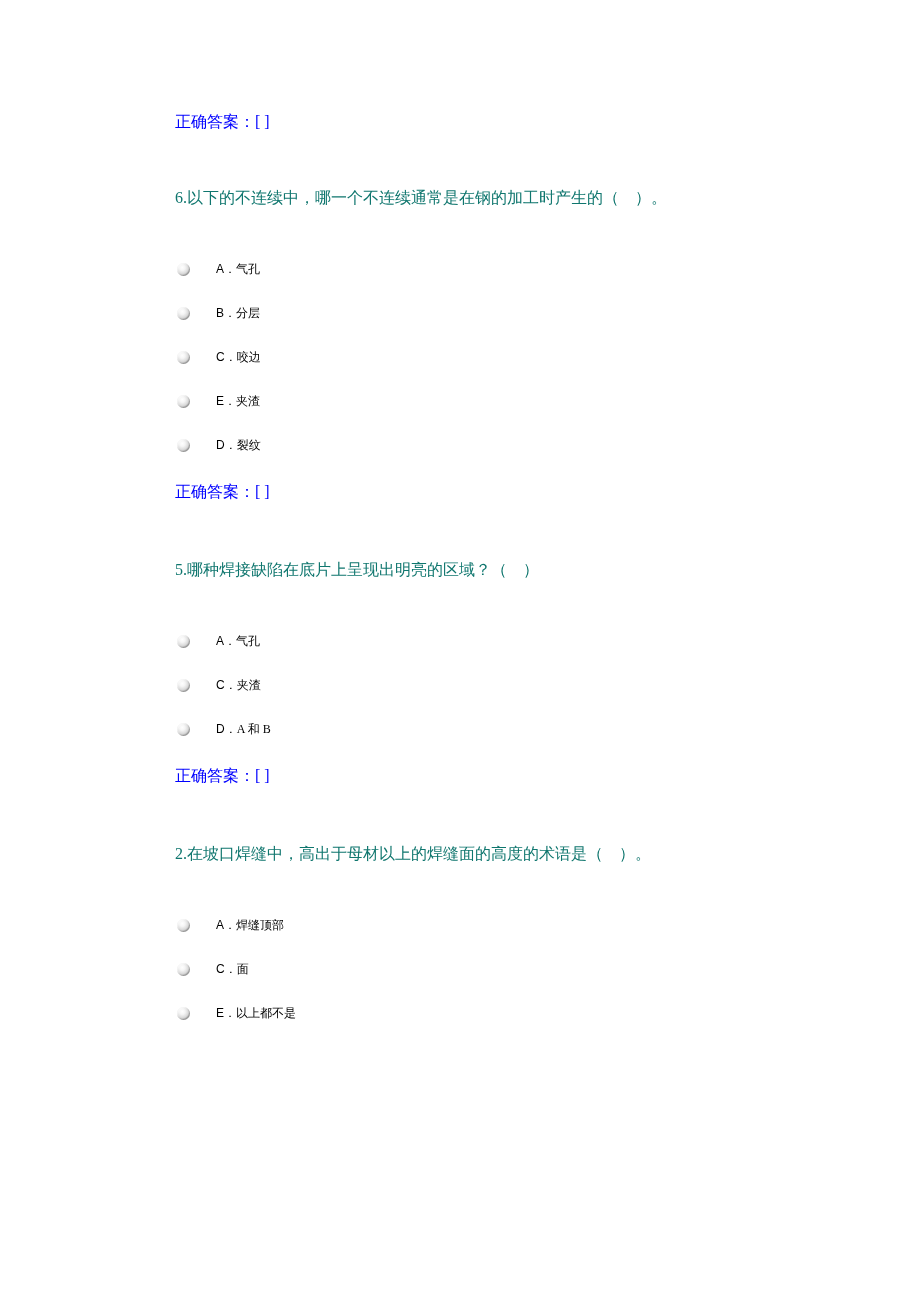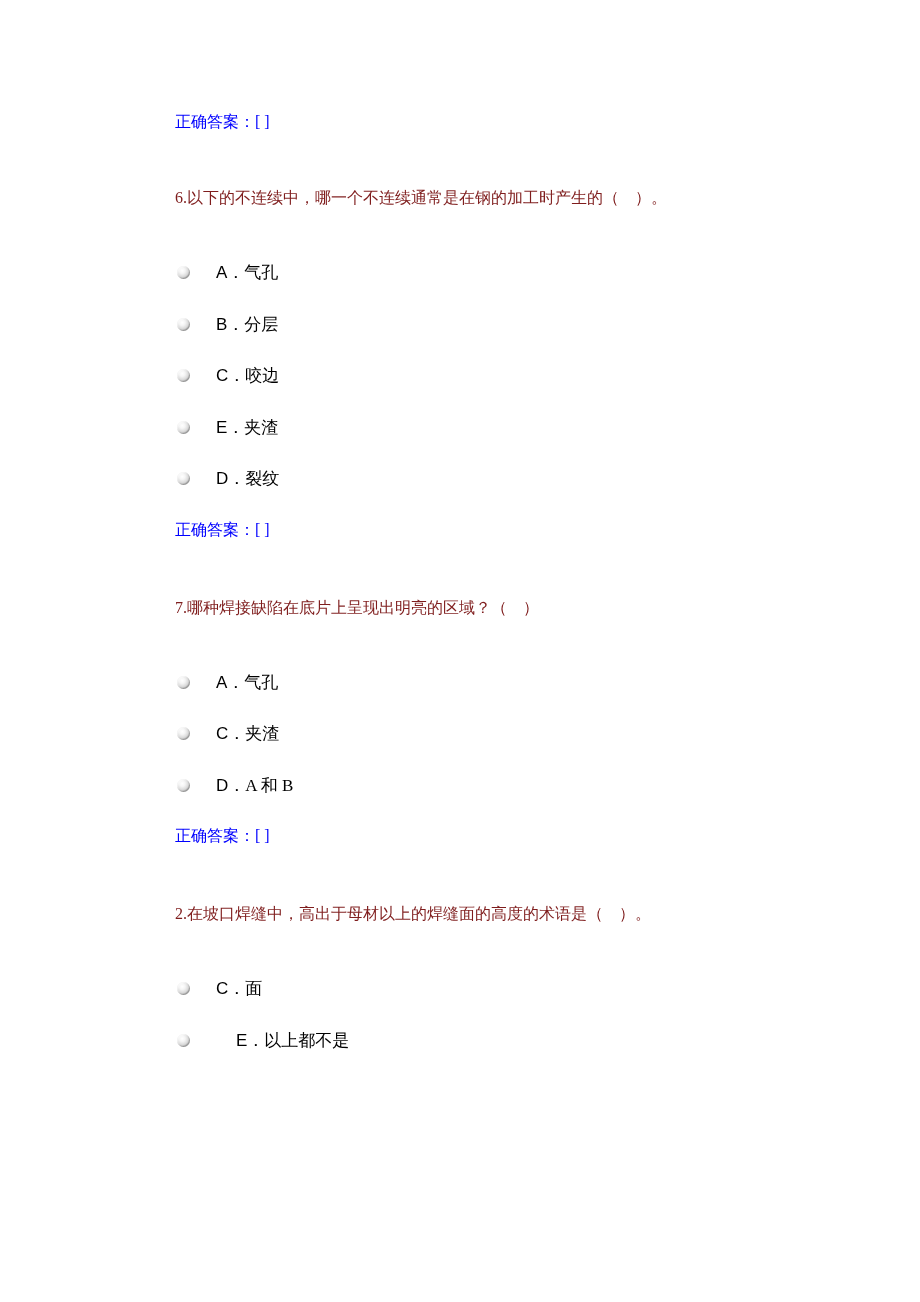--- a/index.html
+++ b/index.html
@@ -13,45 +13,44 @@
       padding: 110px 175px 0 175px;
       line-height: 1.5;
     }
     .answer-line {
       color: #0000ff;
       font-size: 16px;
       margin-bottom: 52px;
     }
     .question-text {
       font-size: 16px;
-      color: #7f1d1d;
+      color: #0f766e;
       margin-bottom: 50px;
     }
     .option-row {
       display: flex;
       align-items: center;
       margin-bottom: 26px;
       padding-left: 2px;
     }
     .option-row:last-of-type {
       margin-bottom: 8px;
-      gap: 20px;
     }
     .radio-icon {
       width: 13px;
       height: 13px;
       border-radius: 50%;
       background: radial-gradient(circle at 40% 35%, #ffffff 0%, #f5f5f5 25%, #d8d8d8 55%, #a0a0a0 85%, #808080 100%);
       box-shadow: inset -1px -1px 1px rgba(0,0,0,0.2), inset 1px 1px 1px rgba(255,255,255,0.6);
       margin-right: 26px;
       flex-shrink: 0;
     }
     .option-label {
       font-family: Arial, sans-serif;
-      font-size: 17px;
+      font-size: 12px;
       color: #000000;
     }
     .option-label .letter {
       font-family: Arial, sans-serif;
     }
     .option-label .zh {
       font-family: "SimSun", "宋体", serif;
     }
     .question-block {
       margin-bottom: 0;
@@ -88,39 +87,43 @@
     <span class="option-label"><span class="letter">E．</span><span class="zh">夹渣</span></span>
   </div>
   <div class="option-row">
     <div class="radio-icon"></div>
     <span class="option-label"><span class="letter">D．</span><span class="zh">裂纹</span></span>
   </div>
   <div class="answer-after-options">正确答案：[  ]</div>
 </div>
 
 <div class="question-block">
-  <div class="question-text">7.哪种焊接缺陷在底片上呈现出明亮的区域？（　）</div>
+  <div class="question-text">5.哪种焊接缺陷在底片上呈现出明亮的区域？（　）</div>
   <div class="option-row">
     <div class="radio-icon"></div>
     <span class="option-label"><span class="letter">A．</span><span class="zh">气孔</span></span>
   </div>
   <div class="option-row">
     <div class="radio-icon"></div>
     <span class="option-label"><span class="letter">C．</span><span class="zh">夹渣</span></span>
   </div>
   <div class="option-row">
     <div class="radio-icon"></div>
     <span class="option-label"><span class="letter">D．</span><span class="zh">A 和 B</span></span>
   </div>
   <div class="answer-after-options">正确答案：[  ]</div>
 </div>
 
 <div class="question-block">
   <div class="question-text">2.在坡口焊缝中，高出于母材以上的焊缝面的高度的术语是（　）。</div>
   <div class="option-row">
     <div class="radio-icon"></div>
+    <span class="option-label"><span class="letter">A．</span><span class="zh">焊缝顶部</span></span>
+  </div>
+  <div class="option-row">
+    <div class="radio-icon"></div>
     <span class="option-label"><span class="letter">C．</span><span class="zh">面</span></span>
   </div>
   <div class="option-row">
     <div class="radio-icon"></div>
     <span class="option-label"><span class="letter">E．</span><span class="zh">以上都不是</span></span>
   </div>
 </div>
 
 </body></html>

